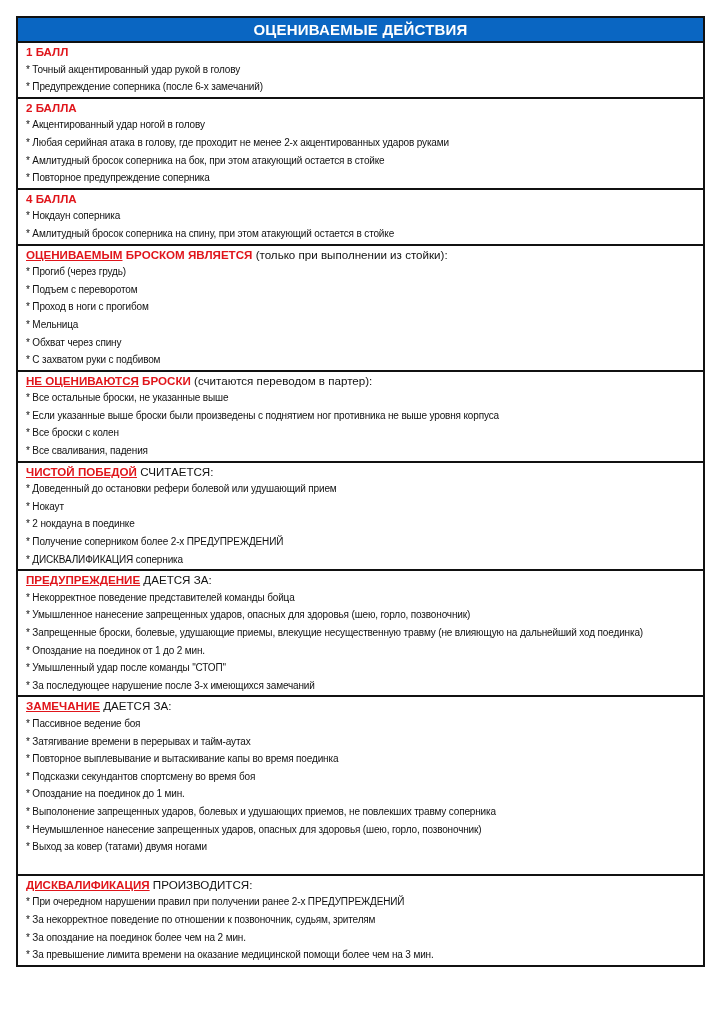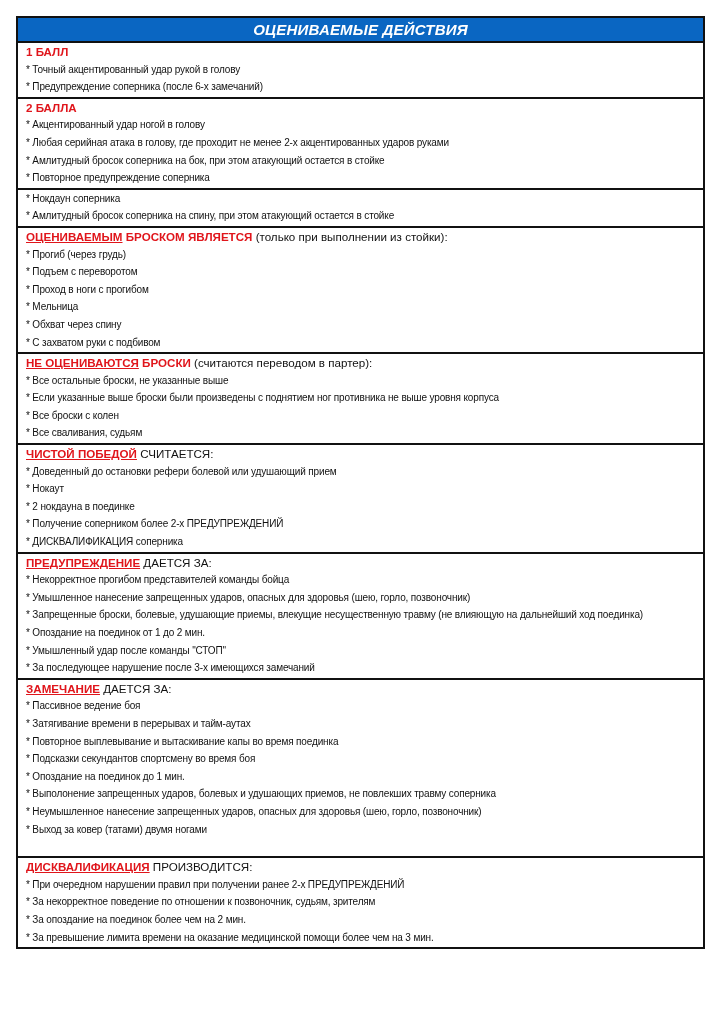--- a/index.html
+++ b/index.html
@@ -2,21 +2,21 @@
 <html><head>
 <meta charset="utf-8">
 <style>
   html, body { margin: 0; padding: 0; background: #ffffff; }
   body { width: 724px; height: 1024px; position: relative; overflow: hidden;
          font-family: "Liberation Sans", sans-serif; color: #111; }
   .sheet { position: absolute; left: 16px; top: 16px; width: 689px;
            border: 2px solid #111; box-sizing: border-box; }
   .title { background: #0a66c2; color: #ffffff; text-align: center;
            font-weight: bold; font-size: 15px; height: 23px; line-height: 23px;
-           border-bottom: 2px solid #111; letter-spacing: 0.2px; font-style: italic; }
+           border-bottom: 2px solid #111; letter-spacing: 0.2px; }
   .section { border-bottom: 2px solid #111; padding: 0 2px 1px 8px; box-sizing: border-box; }
   .section:last-child { border-bottom: none; }
   .line { font-size: 10px; line-height: 17.6px; height: 17.6px; white-space: nowrap;
           letter-spacing: -0.15px; }
   .line.wrap { white-space: normal; height: auto; }
   .head { font-size: 11.6px; line-height: 17.6px; font-weight: bold; white-space: nowrap; }
   .red { color: #e0151b; }
   .u { text-decoration: underline; }
   .black-bold { color: #111; font-weight: normal; }
   .normal { font-weight: normal; color: #111; }
@@ -40,20 +40,23 @@
     <div class="head">
       <span class="red" style="color: rgb(224, 21, 27);">2 БАЛЛА</span>
     </div>
     <div class="line">* Акцентированный удар ногой в голову</div>
     <div class="line">* Любая серийная атака в голову, где проходит не менее 2-х  акцентированных ударов руками</div>
     <div class="line">* Амлитудный бросок соперника на бок, при этом атакующий остается в стойке</div>
     <div class="line">* Повторное предупреждение соперника</div>
   </div>
 
   <div class="section">
+    <div class="head">
+      <span class="red" style="color: rgb(224, 21, 27);">4 БАЛЛА</span>
+    </div>
     <div class="line">* Нокдаун соперника</div>
     <div class="line">* Амлитудный бросок соперника на спину, при этом атакующий остается в стойке</div>
   </div>
 
   <div class="section">
     <div class="head">
       <span class="red u" style="color: rgb(224, 21, 27);">ОЦЕНИВАЕМЫМ</span><span class="red" style="color: rgb(224, 21, 27);"> БРОСКОМ ЯВЛЯЕТСЯ</span><span class="normal"> (только при выполнении из стойки):</span>
     </div>
     <div class="line">* Прогиб (через грудь)</div>
     <div class="line">* Подъем с переворотом</div>
@@ -63,39 +66,39 @@
     <div class="line">* С захватом руки с подбивом</div>
   </div>
 
   <div class="section">
     <div class="head">
       <span class="red u" style="color: rgb(224, 21, 27);">НЕ ОЦЕНИВАЮТСЯ</span><span class="red" style="color: rgb(224, 21, 27);"> БРОСКИ</span><span class="normal"> (считаются переводом в партер):</span>
     </div>
     <div class="line">* Все остальные броски, не указанные выше</div>
     <div class="line">* Если указанные выше броски были произведены с поднятием ног противника не выше уровня корпуса</div>
     <div class="line">* Все броски с колен</div>
-    <div class="line">* Все сваливания, судьям</div>
+    <div class="line">* Все сваливания, падения</div>
   </div>
 
   <div class="section">
     <div class="head">
       <span class="red u" style="color: rgb(224, 21, 27);">ЧИСТОЙ ПОБЕДОЙ</span><span class="black-bold"> СЧИТАЕТСЯ:</span>
     </div>
     <div class="line">* Доведенный до остановки рефери болевой или удушающий прием</div>
     <div class="line">* Нокаут</div>
     <div class="line">* 2 нокдауна в поединке</div>
     <div class="line">* Получение соперником более 2-х ПРЕДУПРЕЖДЕНИЙ</div>
     <div class="line">* ДИСКВАЛИФИКАЦИЯ соперника</div>
   </div>
 
   <div class="section">
     <div class="head">
       <span class="red u" style="color: rgb(224, 21, 27);">ПРЕДУПРЕЖДЕНИЕ</span><span class="black-bold"> ДАЕТСЯ ЗА:</span>
     </div>
-    <div class="line">* Некорректное прогибом представителей команды бойца</div>
+    <div class="line">* Некорректное поведение представителей команды бойца</div>
     <div class="line">* Умышленное нанесение запрещенных ударов, опасных для здоровья (шею, горло, позвоночник)</div>
     <div class="line wrap">* Запрещенные броски, болевые, удушающие приемы, влекущие несущественную травму (не влияющую на дальнейший ход поединка)</div>
     <div class="line">* Опоздание на поединок от 1 до 2 мин.</div>
     <div class="line">* Умышленный удар после команды "СТОП"</div>
     <div class="line">* За последующее нарушение после 3-х имеющихся замечаний</div>
   </div>
 
   <div class="section">
     <div class="head">
       <span class="red u" style="color: rgb(224, 21, 27);">ЗАМЕЧАНИЕ</span><span class="black-bold"> ДАЕТСЯ ЗА:</span>

